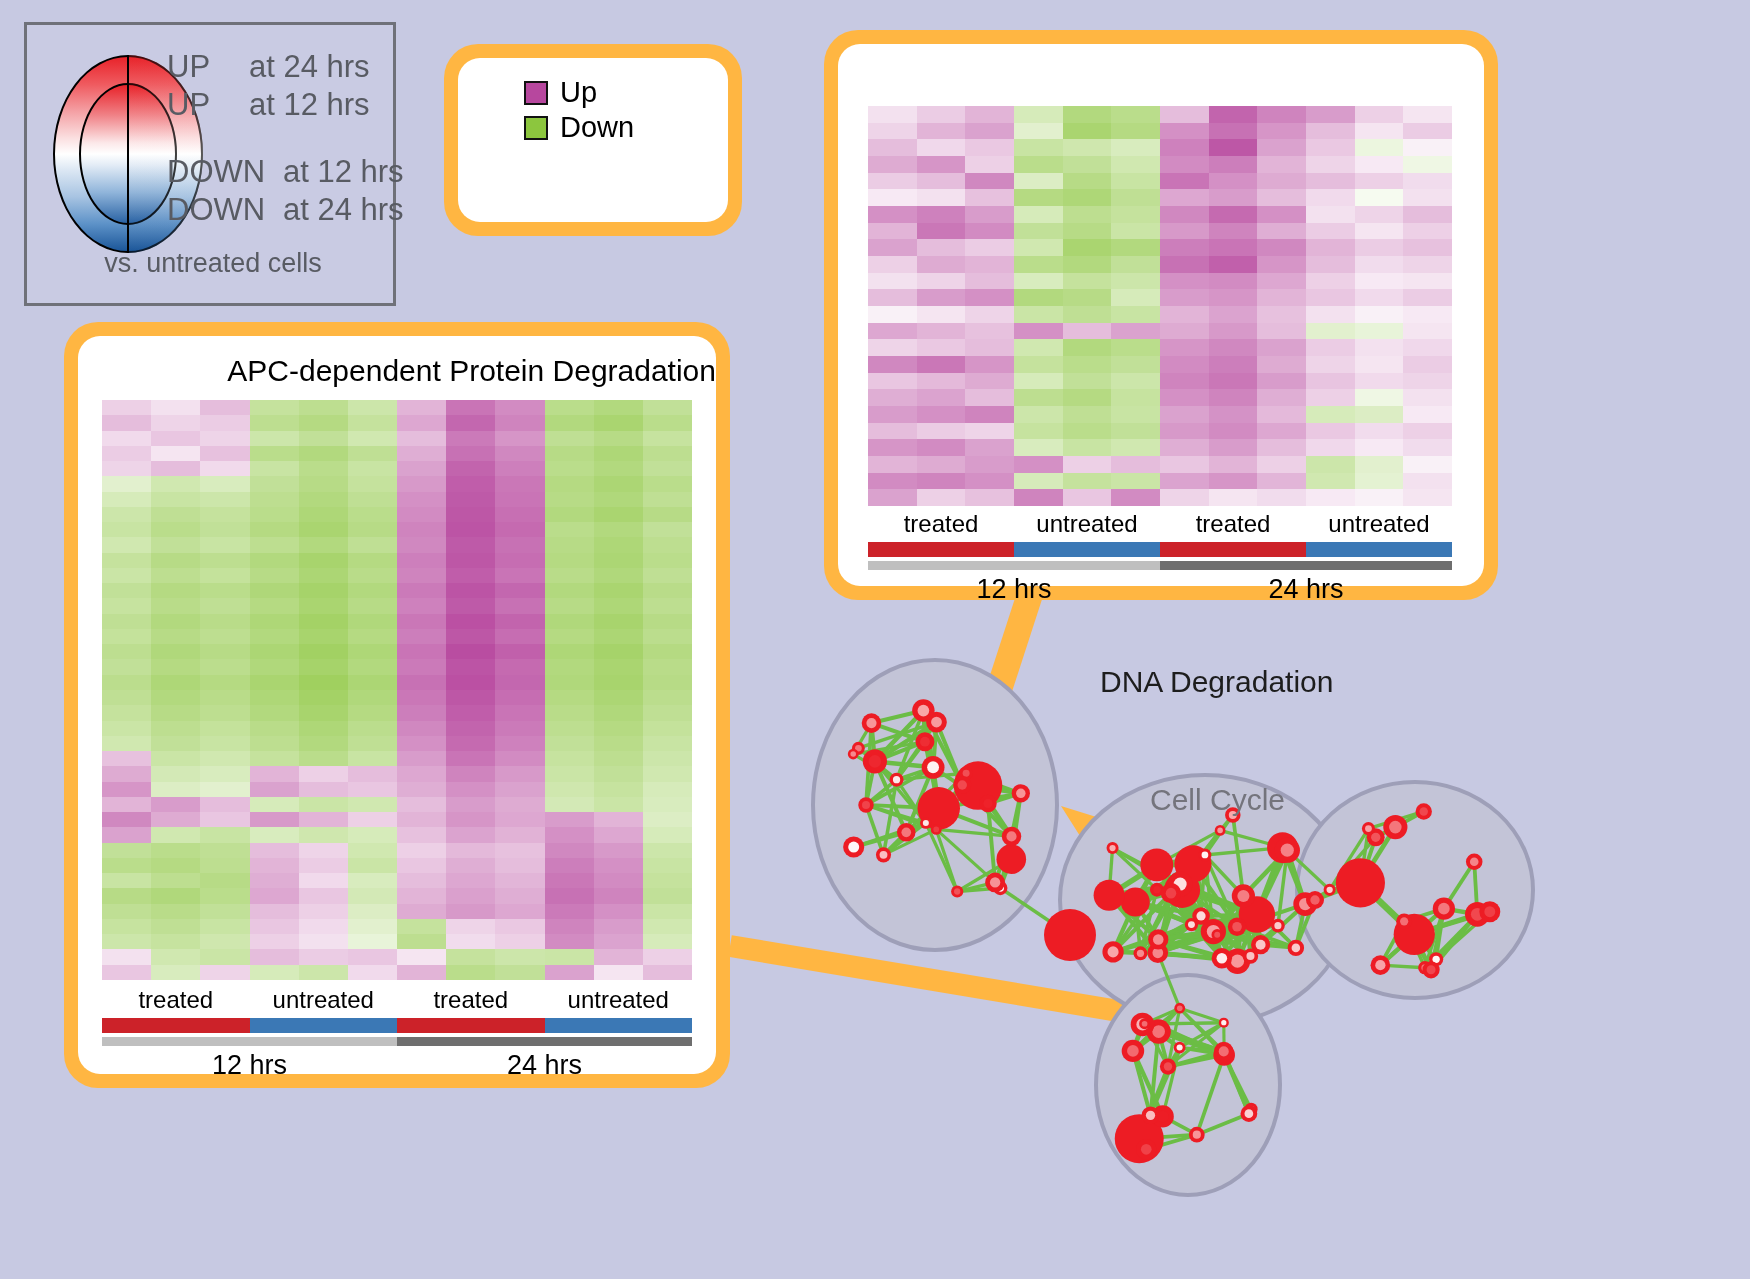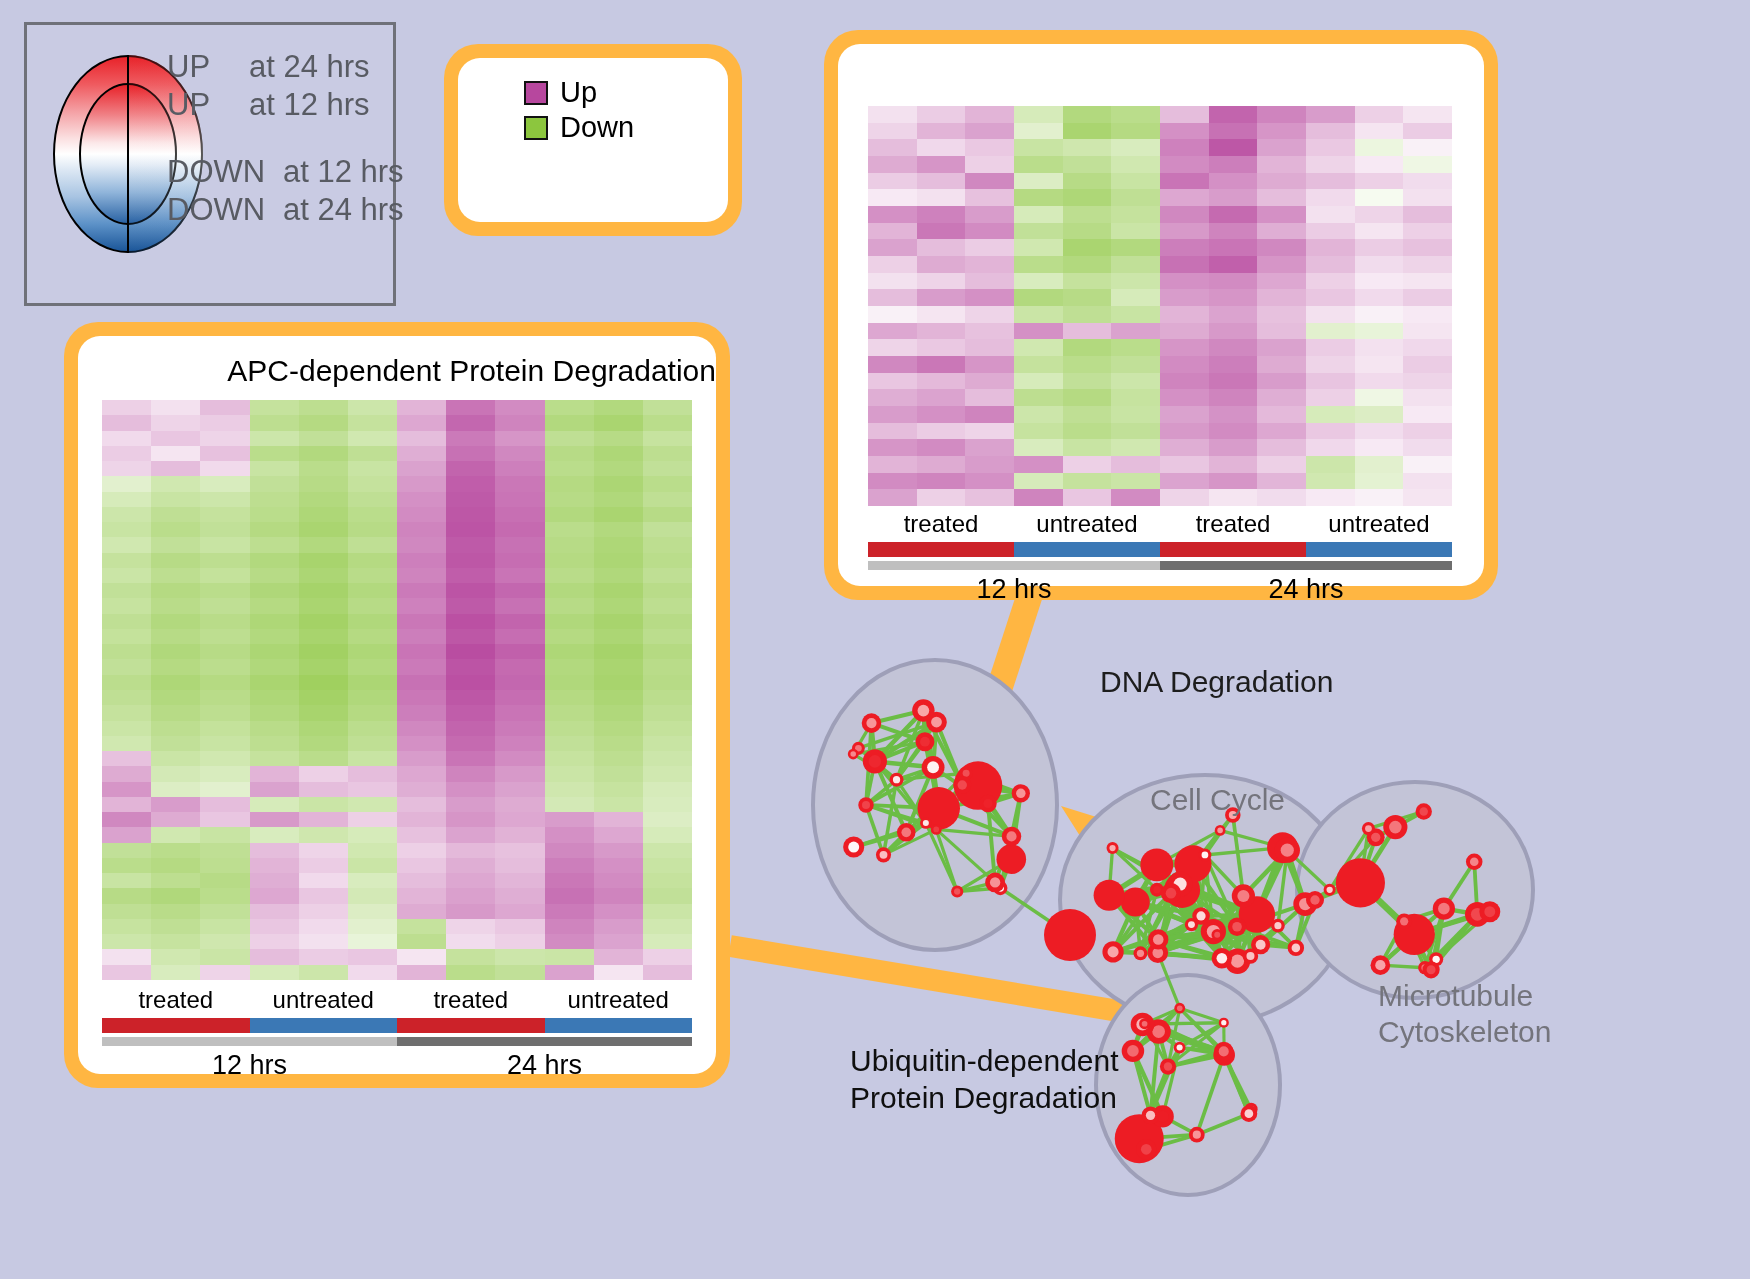--- a/index.html
+++ b/index.html
@@ -108,20 +108,21 @@
     <span class="ck-label" style="left:140px;top:24px;">UP</span>
     <span class="ck-time" style="left:222px;top:24px;">at 24 hrs</span>
     <span class="ck-label" style="left:140px;top:62px;">UP</span>
     <span class="ck-time" style="left:222px;top:62px;">at 12 hrs</span>
     <span class="ck-label" style="left:140px;top:129px;">DOWN</span>
     <span class="ck-time" style="left:256px;top:129px;">at 12 hrs</span>
     <span class="ck-label" style="left:140px;top:167px;">DOWN</span>
     <span class="ck-time" style="left:256px;top:167px;">at 24 hrs</span>
 
     <div id="ck-foot">
+      <div>vs. untreated cells</div>
     </div>
   </div>
 
   <div class="card" id="legend-card">
     <div class="card-inner">
       <div class="legend-rows">
         <div class="legend-row">
           <span class="swatch" id="sw-up" style="background: rgb(183, 71, 158);"></span>
           <span class="legend-lbl">Up</span>
         </div>
@@ -1460,22 +1461,14 @@
         <circle cx="397.99741740589775" cy="466.5816633988079" r="8.115887881776265" fill="#ed1c24"></circle>
         <circle cx="397.99741740589775" cy="466.5816633988079" r="4.220261698523658" fill="#f14b51"></circle>
         <circle cx="300" cy="335" r="26" fill="#ed1c24"></circle>
         <circle cx="545" cy="300" r="9" fill="#ed1c24"></circle>
         <circle cx="545" cy="300" r="4.68" fill="#f26066"></circle>
       </g>
   </svg>
 
   <div class="net-label" style="left:1100px;top:665px;color:#1d1d1d;">DNA Degradation</div>
   <div class="net-label" style="left:1150px;top:783px;color:#74747c;">Cell Cycle</div>
-  <div class="net-label" style="left:1378px;top:978px;color:#74747c;text-align:left;line-height:1.2;">
-    <div>Microtubule</div>
-    <div>Cytoskeleton</div>
-  </div>
-  <div class="net-label" style="left:850px;top:1043px;color:#0f0f0f;line-height:1.22;">
-    <div>Ubiquitin-dependent</div>
-    <div>Protein Degradation</div>
-  </div>
 
 </div>
 
 </body></html>

